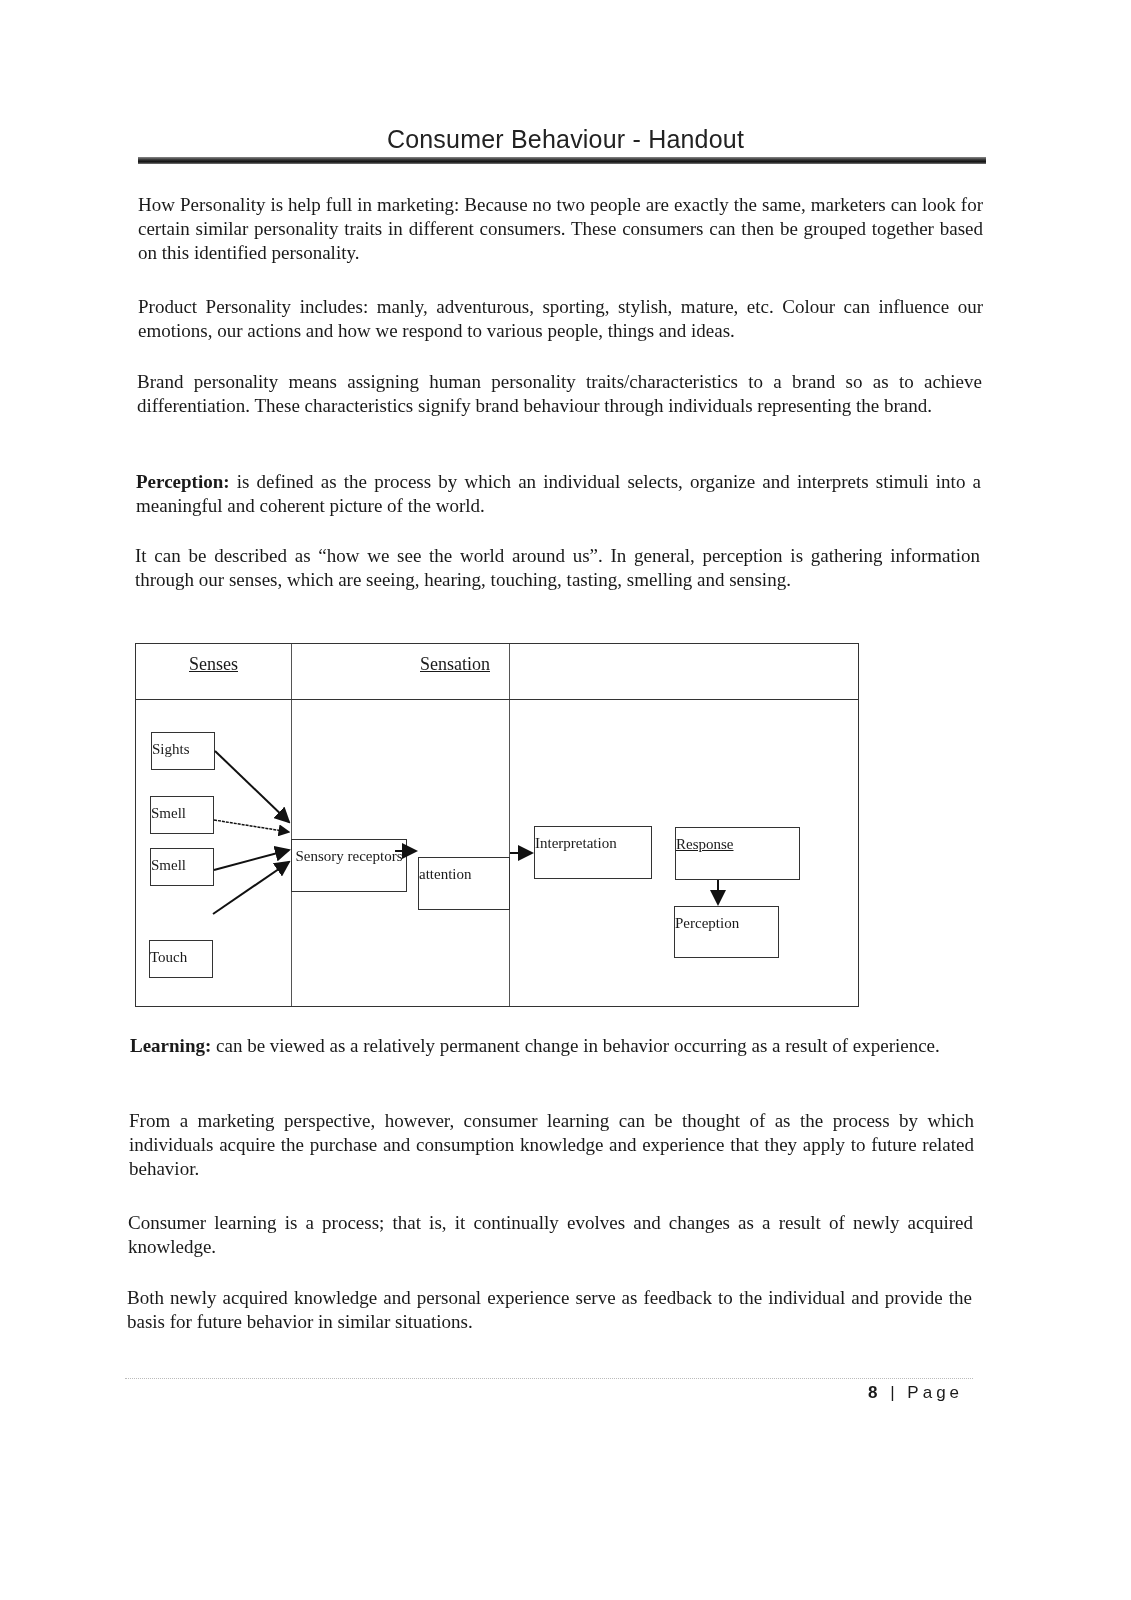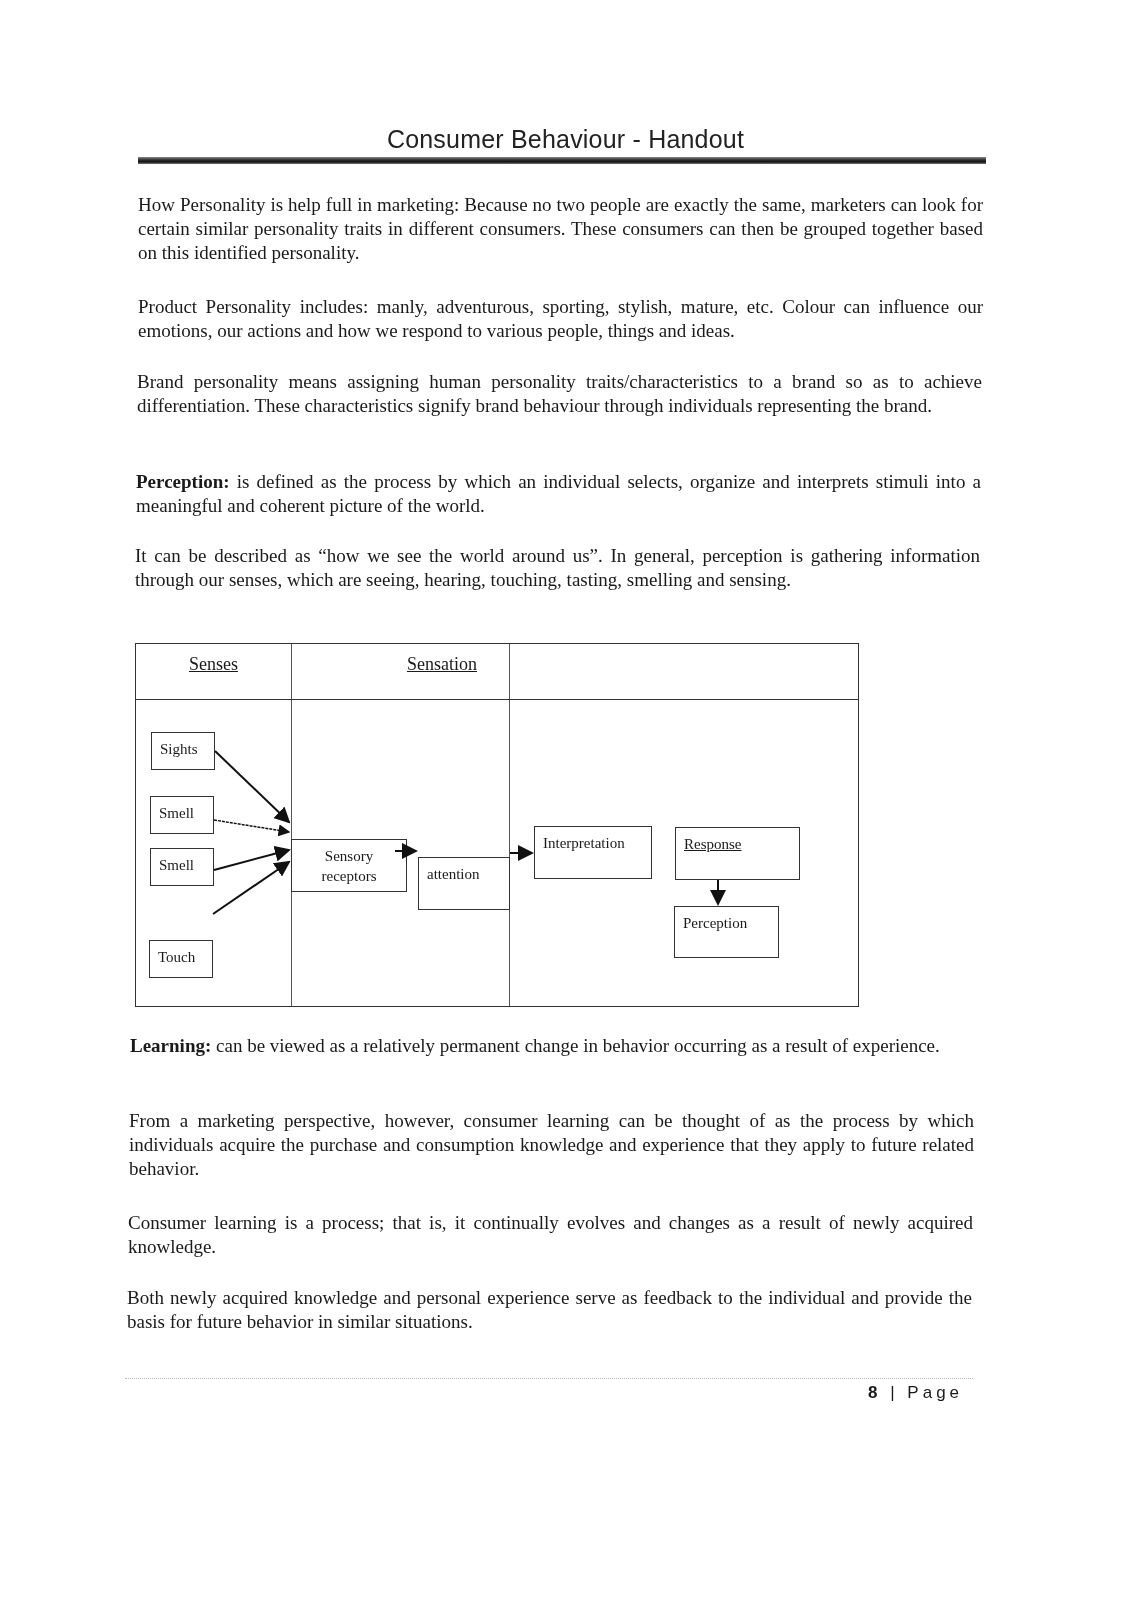--- a/index.html
+++ b/index.html
@@ -5,21 +5,21 @@
   html, body { margin: 0; padding: 0; background: #ffffff; }
   body { width: 1131px; height: 1600px; position: relative; overflow: hidden; font-family: "Liberation Serif", serif; color: #1a1a1a; }
   .header-title { position: absolute; left: 0; width: 1131px; top: 125px; text-align: center; font-family: "Liberation Sans", sans-serif; font-size: 25px; color: #222; letter-spacing: 0.2px; }
   .header-rule { position: absolute; left: 138px; top: 157px; width: 848px; height: 7px; background: linear-gradient(to bottom, #888 0, #333 40%, #111 70%, #777 100%); }
   .para { position: absolute; font-size: 19px; line-height: 24px; text-align: justify; }
   .para b { font-weight: bold; }
   .diagram { position: absolute; left: 135px; top: 643px; width: 722px; height: 362px; border: 1.5px solid #333; }
   .col-line { position: absolute; top: 0; bottom: 0; width: 0; border-left: 1px solid #555; }
   .row-line { position: absolute; left: 0; right: 0; top: 55px; border-top: 1.5px solid #333; }
   .col-head { position: absolute; top: 10px; font-size: 18px; text-decoration: underline; text-align: center; }
-  .box { position: absolute; border: 1.5px solid #333; background: #fff; font-size: 15px; padding: 6px 8px; box-sizing: border-box; line-height: 20px; }
+  .box { position: absolute; border: 1.5px solid #333; background: #fff; font-size: 15px; padding: 6px 0; box-sizing: border-box; line-height: 20px; }
   .box.center { text-align: center; }
   svg.arrows { position: absolute; left: 0; top: 0; }
   .footer-rule { position: absolute; left: 125px; top: 1378px; width: 848px; border-top: 1px dotted #bbb; }
   .page-num { position: absolute; left: 868px; top: 1383px; font-family: "Liberation Sans", sans-serif; font-size: 17px; letter-spacing: 4px; }
   .page-num b { font-weight: bold; }
 </style>
 </head>
 <body>
 
 <div class="header-title">Consumer Behaviour - Handout</div>
@@ -30,21 +30,21 @@
 <div class="para" style="left:137px; top:370px; width:845px;">Brand personality means assigning human personality traits/characteristics to a brand so as to achieve differentiation. These characteristics signify brand behaviour through individuals representing the brand.</div>
 <div class="para" style="left:136px; top:470px; width:845px;"><b>Perception:</b><span> is defined as the process by which an individual selects, organize and interprets stimuli into a meaningful and coherent picture of the world.</span></div>
 <div class="para" style="left:135px; top:544px; width:845px;">It can be described as “how we see the world around us”. In general, perception is gathering information through our senses, which are seeing, hearing, touching, tasting, smelling and sensing.</div>
 
 <div class="diagram">
   <div class="col-line" style="left:155px;"></div>
   <div class="col-line" style="left:373px;"></div>
   <div class="row-line"></div>
 
   <div class="col-head" style="left:0; width:155px;">Senses</div>
-  <div class="col-head" style="left:155px; width:218px;padding-left:42px;">Sensation</div>
+  <div class="col-head" style="left:168px; width:218px;padding-left:42px;">Sensation</div>
 
   <div class="box" style="left:15px; top:88px; width:64px; height:38px;">Sights</div>
   <div class="box" style="left:14px; top:152px; width:64px; height:38px;">Smell</div>
   <div class="box" style="left:14px; top:204px; width:64px; height:38px;">Smell</div>
   <div class="box" style="left:13px; top:256px; width:64px; height:38px;margin-top:40px;">Touch</div>
 
   <div class="box center" style="left:155px; top:180px; width:116px; height:53px;margin-top:15px;">Sensory receptors</div>
   <div class="box" style="left:282px; top:181px; width:92px; height:53px;margin-top:32px;">attention</div>
 
   <div class="box" style="left:398px; top:182px; width:118px; height:53px;">Interpretation</div>

